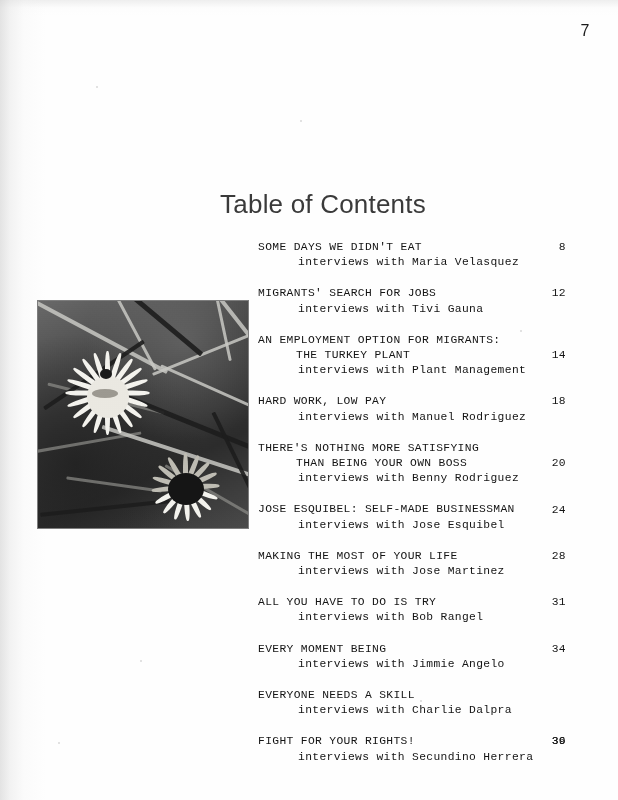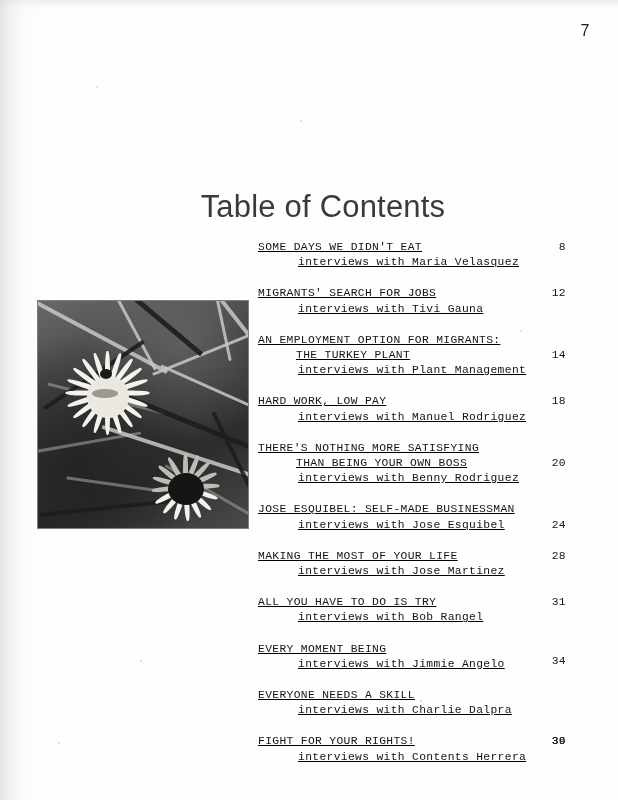--- a/index.html
+++ b/index.html
@@ -53,21 +53,21 @@
   }
   .doc-title {
     position: absolute;
     top: 189px;
     left: 0;
     width: 618px;
     text-align: center;
     padding-left: 28px;
     box-sizing: border-box;
     font-family: "Liberation Sans", sans-serif;
-    font-size: 31px;
+    font-size: 26px;
     font-weight: 400;
     color: #3a3a3a;
     letter-spacing: 0.2px;
   }
 
   
   .photo {
     position: absolute;
     left: 38px;
     top: 301px;
@@ -124,21 +124,20 @@
     top: 240px;
     width: 300px;
     font-family: "Liberation Mono", "DejaVu Sans Mono", monospace;
   }
   .entry {
     position: relative;
     margin-bottom: 16px;
   }
   .entry .lines {
     width: 246px;
-    text-decoration: underline;
   }
   .line {
     font-size: 11.3px;
     line-height: 15.2px;
     color: #141414;
     white-space: pre;
     letter-spacing: 0.35px;
   }
   .line.title-line { }
   .line.cont-line  { padding-left: 7px; margin-left: 31px; }
@@ -277,54 +276,54 @@
           <div class="line cont-line">THAN BEING YOUR OWN BOSS</div>
           <div class="line sub-line">interviews with Benny Rodriguez</div>
         </div>
         <div class="pageno" style="top: 15.2px;">20</div>
       </div>
       <div class="entry">
         <div class="lines">
           <div class="line title-line">JOSE ESQUIBEL: SELF-MADE BUSINESSMAN</div>
           <div class="line sub-line">interviews with Jose Esquibel</div>
         </div>
-        <div class="pageno" style="top: 16px; text-align: center;">24</div>
+        <div class="pageno" style="top: 1px; text-align: center;">24</div>
       </div>
       <div class="entry">
         <div class="lines">
           <div class="line title-line">MAKING THE MOST OF YOUR LIFE</div>
           <div class="line sub-line">interviews with Jose Martinez</div>
         </div>
         <div class="pageno" style="top: 0px;">28</div>
       </div>
       <div class="entry">
         <div class="lines">
           <div class="line title-line">ALL YOU HAVE TO DO IS TRY</div>
           <div class="line sub-line">interviews with Bob Rangel</div>
         </div>
         <div class="pageno" style="top: 0px;">31</div>
       </div>
       <div class="entry">
         <div class="lines">
           <div class="line title-line">EVERY MOMENT BEING</div>
           <div class="line sub-line">interviews with Jimmie Angelo</div>
         </div>
-        <div class="pageno" style="top: 12px;">34</div>
+        <div class="pageno" style="top: 0px;">34</div>
       </div>
       <div class="entry">
         <div class="lines">
           <div class="line title-line">EVERYONE NEEDS A SKILL</div>
           <div class="line sub-line">interviews with Charlie Dalpra</div>
         </div>
         <div class="pageno" style="top: 0px; margin-top: 46px;">36</div>
       </div>
       <div class="entry">
         <div class="lines">
           <div class="line title-line">FIGHT FOR YOUR RIGHTS!</div>
-          <div class="line sub-line">interviews with Contents Herrera</div>
+          <div class="line sub-line">interviews with Secundino Herrera</div>
         </div>
         <div class="pageno" style="top: 0px;">39</div>
       </div>
     </div>
 
   <div class="speck" style="left:96px;  top:86px;  width:2px; height:2px;"></div>
   <div class="speck" style="left:300px; top:120px; width:2px; height:2px;"></div>
   <div class="speck" style="left:520px; top:330px; width:2px; height:2px;"></div>
   <div class="speck" style="left:140px; top:660px; width:2px; height:2px;"></div>
   <div class="speck" style="left:420px; top:700px; width:2px; height:2px;"></div>

